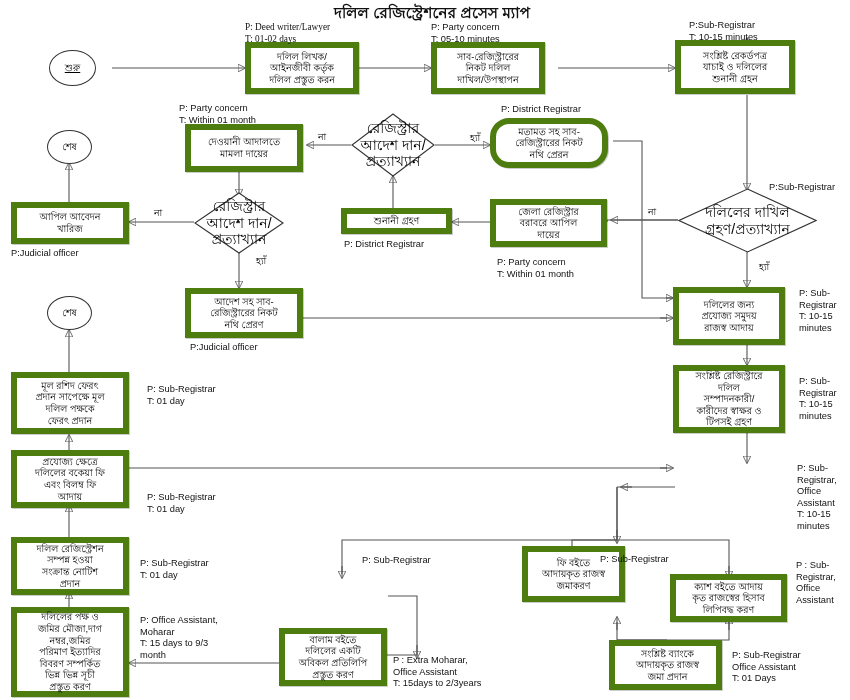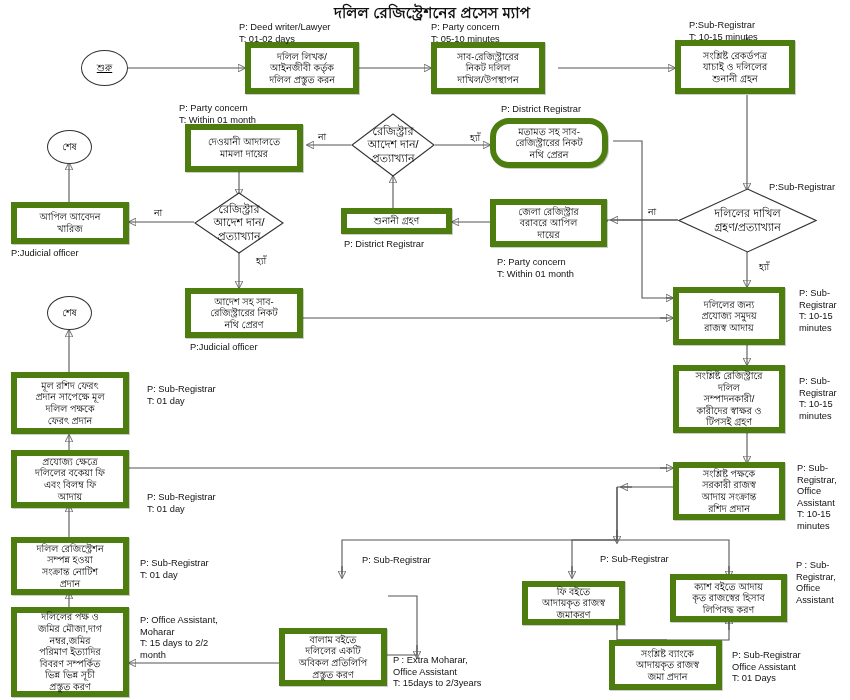--- a/index.html
+++ b/index.html
@@ -21,21 +21,21 @@
     position:absolute;box-sizing:border-box;border:1px solid #333;background:#fff;
     border-radius:50%;display:flex;align-items:center;justify-content:center;
     font-size:9.5px;color:#000;text-align:center;
   }
   .diamond{position:absolute;box-sizing:border-box;}
   .diamond .dshape{
     position:absolute;inset:0;
   }
   .diamond .dlabel{
     position:absolute;inset:0;display:flex;align-items:center;justify-content:center;
-    text-align:center;font-size:11px;line-height:1.2;color:#000;
+    text-align:center;font-size:14px;line-height:1.2;color:#000;
   }
   .ann{
     position:absolute;font-size:9.3px;line-height:1.25;color:#111;white-space:pre-line;
   }
   .edgelbl{
     position:absolute;font-size:9.3px;color:#000;line-height:1;
   }
   svg.wires{position:absolute;left:0;top:0;width:850px;height:700px;pointer-events:none;}
   svg.wires line,svg.wires path,svg.wires polyline{stroke:#555;stroke-width:1.1;fill:none;}
 </style>
@@ -125,21 +125,21 @@
     <line x1="62" y1="372" x2="62" y2="330" marker-end="url(#ah)"></line>
 
     <polyline points="660,640 610,640 610,622"></polyline>
     <line x1="610" y1="630" x2="610" y2="617" marker-end="url(#ah)"></line>
     <polyline points="610,640 722,640 722,622"></polyline>
     <line x1="722" y1="630" x2="722" y2="617" marker-end="url(#ah)"></line>
 
     <polyline points="410,655 410,655"></polyline>
   </svg>
 
-  <div class="terminal" style="left:74px;top:50px;width:47px;height:36px;text-decoration:underline;">শুরু</div>
+  <div class="terminal" style="left:42px;top:50px;width:47px;height:36px;text-decoration:underline;">শুরু</div>
 
   <div class="node" style="left:238px;top:42px;width:114px;height:52px;">দলিল লিখক/<br>আইনজীবী কর্তৃক<br>দলিল প্রস্তুত করন</div>
 
   <div class="node" style="left:424px;top:42px;width:114px;height:52px;">সাব-রেজিস্ট্রারের<br>নিকট দলিল<br>দাখিল/উপস্থাপন</div>
 
   <div class="node" style="left:668px;top:40px;width:120px;height:54px;">সংশ্লিষ্ট রেকর্ডপত্র<br>যাচাই ও দলিলের<br>শুনানী গ্রহন</div>
 
   <div class="node" style="left:178px;top:124px;width:118px;height:48px;">দেওয়ানী আদালতে<br>মামলা দায়ের</div>
 
   <div class="diamond" style="left:344px;top:113px;width:84px;height:64px;">
@@ -176,38 +176,37 @@
   <div class="node" style="left:178px;top:288px;width:118px;height:50px;">আদেশ সহ সাব-<br>রেজিস্ট্রারের নিকট<br>নথি প্রেরণ</div>
 
   <div class="node" style="left:666px;top:287px;width:112px;height:58px;">দলিলের জন্য<br>প্রযোজ্য সমুদয়<br>রাজস্ব আদায়</div>
 
   <div class="node" style="left:666px;top:365px;width:112px;height:68px;">সংশ্লিষ্ট রেজিস্ট্রারে<br>দলিল<br>সম্পাদনকারী/<br>কারীদের স্বাক্ষর ও<br>টিপসই গ্রহণ</div>
 
   <div class="terminal" style="left:40px;top:296px;width:45px;height:34px;">শেষ</div>
 
   <div class="node" style="left:4px;top:372px;width:118px;height:62px;">মূল রশিদ ফেরৎ<br>প্রদান সাপেক্ষে মূল<br>দলিল পক্ষকে<br>ফেরৎ প্রদান</div>
 
-  <div class="node" style="left:666px;top:462px;width:112px;height:58px;">সংশ্লিষ্ট পক্ষকে<br>সরকারী রাজস্ব<br>আদায় সংক্রান্ত<br>রশিদ প্রদান</div>
 
   <div class="node" style="left:4px;top:450px;width:118px;height:58px;">প্রযোজ্য ক্ষেত্রে<br>দলিলের বকেয়া ফি<br>এবং বিলম্ব ফি<br>আদায়</div>
 
   <div class="node" style="left:4px;top:537px;width:118px;height:58px;">দলিল রেজিস্ট্রেশন<br>সম্পন্ন হওয়া<br>সংক্রান্ত নোটিশ<br>প্রদান</div>
 
   <div class="node" style="left:4px;top:607px;width:118px;height:90px;">দলিলের পক্ষ ও<br>জমির মৌজা,দাগ<br>নম্বর,জমির<br>পরিমাণ ইত্যাদির<br>বিবরণ সম্পর্কিত<br>ভিন্ন ভিন্ন সূচী<br>প্রস্তুত করণ</div>
 
 
   <div class="node" style="left:272px;top:628px;width:108px;height:58px;">বালাম বইতে<br>দলিলের একটি<br>অবিকল প্রতিলিপি<br>প্রস্তুত করণ</div>
 
-  <div class="node" style="left:515px;top:581px;width:103px;height:44px;">ফি বইতে<br>আদায়কৃত রাজস্ব<br>জমাকরণ</div>
+  <div class="node" style="left:515px;top:546px;width:103px;height:56px;">ফি বইতে<br>আদায়কৃত রাজস্ব<br>জমাকরণ</div>
 
   <div class="node" style="left:663px;top:574px;width:117px;height:48px;">ক্যাশ বইতে আদায়<br>কৃত রাজস্বের হিসাব<br>লিপিবদ্ধ করণ</div>
 
   <div class="node" style="left:602px;top:640px;width:113px;height:50px;padding-left:6px;">সংশ্লিষ্ট ব্যাংকে<br>আদায়কৃত রাজস্ব<br>জমা প্রদান</div>
 
-  <div class="ann" style="left:232px;top:22px;">P: Deed writer/Lawyer
+  <div class="ann" style="left:238px;top:22px;font-family:Liberation Serif, serif;">P: Deed writer/Lawyer
 T: 01-02 days</div>
   <div class="ann" style="left:424px;top:22px;">P: Party concern
 T: 05-10 minutes</div>
   <div class="ann" style="left:682px;top:20px;">P:Sub-Registrar
 T: 10-15 minutes</div>
   <div class="ann" style="left:172px;top:103px;">P: Party concern
 T: Within 01 month</div>
   <div class="ann" style="left:494px;top:104px;">P: District Registrar</div>
   <div class="ann" style="left:762px;top:182px;">P:Sub-Registrar</div>
   <div class="ann" style="left:4px;top:248px;">P:Judicial officer</div>
@@ -230,21 +229,21 @@
 Office
 Assistant
 T: 10-15
 minutes</div>
   <div class="ann" style="left:140px;top:492px;">P: Sub-Registrar
 T: 01 day</div>
   <div class="ann" style="left:133px;top:558px;">P: Sub-Registrar
 T: 01 day</div>
   <div class="ann" style="left:133px;top:615px;">P: Office Assistant,
 Moharar
-T: 15 days to 2/2
+T: 15 days to 9/3
 month</div>
   <div class="ann" style="left:355px;top:555px;">P: Sub-Registrar</div>
   <div class="ann" style="left:593px;top:554px;">P: Sub-Registrar</div>
   <div class="ann" style="left:789px;top:560px;">P : Sub-
 Registrar,
 Office
 Assistant</div>
   <div class="ann" style="left:386px;top:655px;">P : Extra Moharar,
 Office Assistant
 T: 15days to 2/3years</div>

